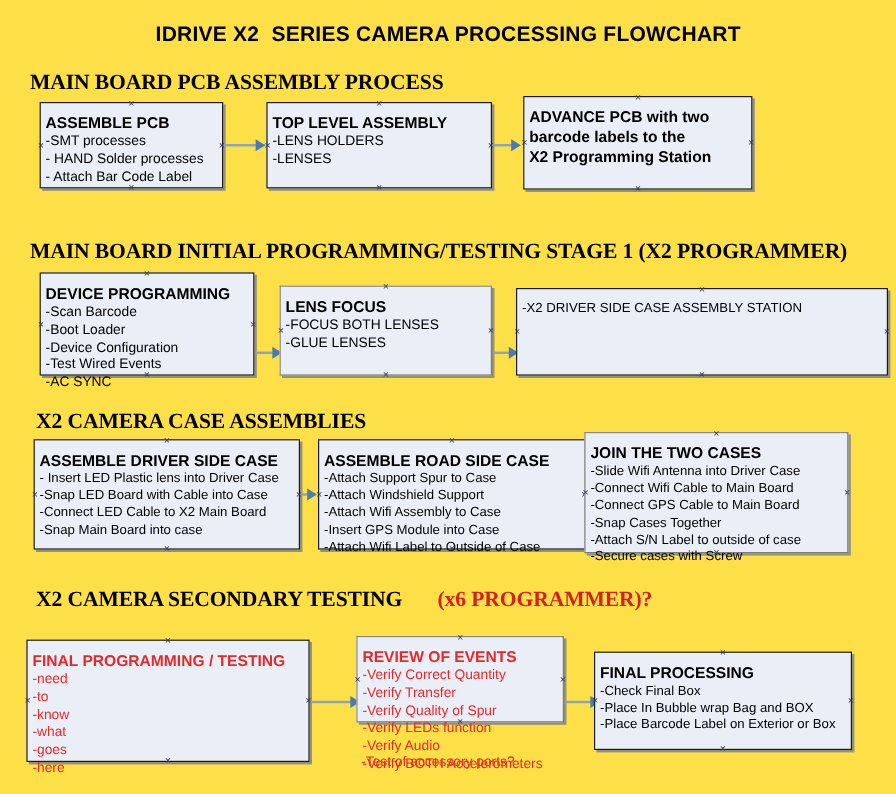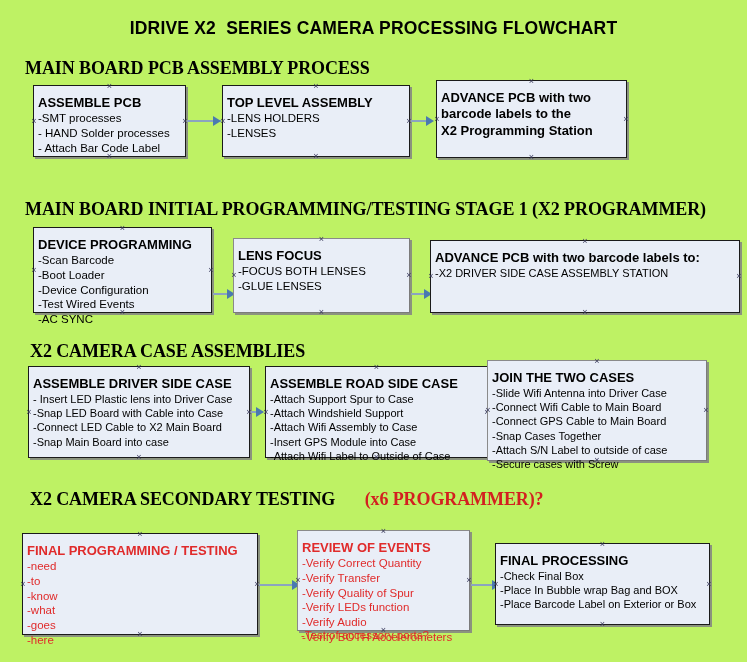--- a/index.html
+++ b/index.html
@@ -9,21 +9,21 @@
   }
   body {
     font-family: "Liberation Sans", sans-serif;
     color: #000000;
   }
   #page {
     position: relative;
     width: 747px;
     height: 662px;
     overflow: hidden;
-    background: #bef264;
+    background: #fde047;
   }
 
   
   .main-title {
     position: absolute;
     left: 0;
     top: 18px;
     width: 747px;
     text-align: center;
     font-size: 17.5px;
@@ -208,21 +208,20 @@
     <span class="handle" style="left:50%; top:100%;"></span>
     <span class="handle" style="left:0; top:50%;"></span>
     <span class="handle" style="left:100%; top:50%;"></span>
   </div>
 
   <div class="conn" style="left:411px; top:293px; width:16px;"></div>
   <div class="conn-head" style="left:424px; top:289px;"></div>
 
   <div class="node" style="left:430px; top:240px; width:310px; height:73px;">
     <div class="node-inner">
-      <div class="node-title">ADVANCE PCB with two barcode labels to:</div>
       <div class="node-line small">-X2 DRIVER  SIDE  CASE  ASSEMBLY STATION</div>
     </div>
     <span class="handle" style="left:50%; top:0;"></span>
     <span class="handle" style="left:50%; top:100%;"></span>
     <span class="handle" style="left:0; top:50%;"></span>
     <span class="handle" style="left:100%; top:50%;"></span>
   </div>
 
   <div class="section-title" style="left:30px; top:341px;">
     <span>X2 CAMERA CASE ASSEMBLIES</span>
@@ -295,21 +294,21 @@
     </div>
     <span class="handle" style="left:50%; top:0;"></span>
     <span class="handle" style="left:50%; top:100%;"></span>
     <span class="handle" style="left:0; top:50%;"></span>
     <span class="handle" style="left:100%; top:50%;"></span>
   </div>
 
   <div class="conn" style="left:259px; top:584px; width:40px;"></div>
   <div class="conn-head" style="left:292px; top:580px;"></div>
 
-  <div class="node grey-edge red" style="left:297px; top:530px; width:173px; height:101px;">
+  <div class="node grey-edge red" style="left:297px; top:530px; width:173px; height:72px;">
     <div class="node-inner">
       <div class="node-title">REVIEW OF EVENTS</div>
       <div class="node-line">-Verify Correct Quantity</div>
       <div class="node-line">-Verify Transfer</div>
       <div class="node-line">-Verify Quality of Spur</div>
       <div class="node-line">-Verify LEDs function</div>
       <div class="node-line">-Verify Audio</div>
       <div class="node-line">-Verify BOTH Accelerometers</div>
     </div>
     <span class="handle" style="left:50%; top:0;"></span>

